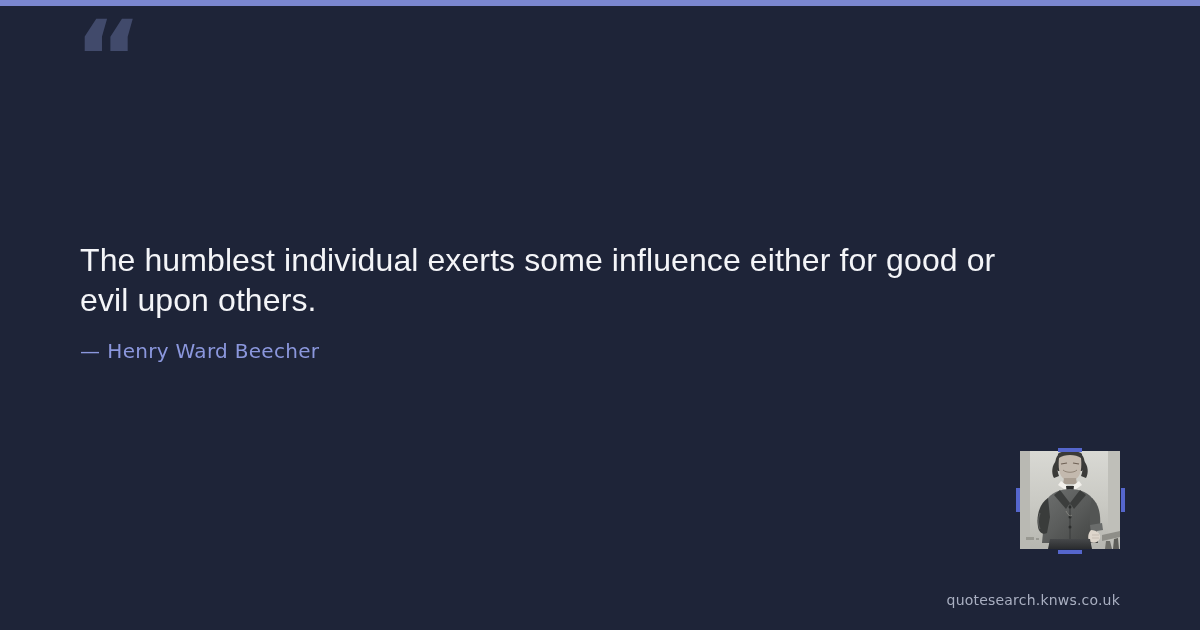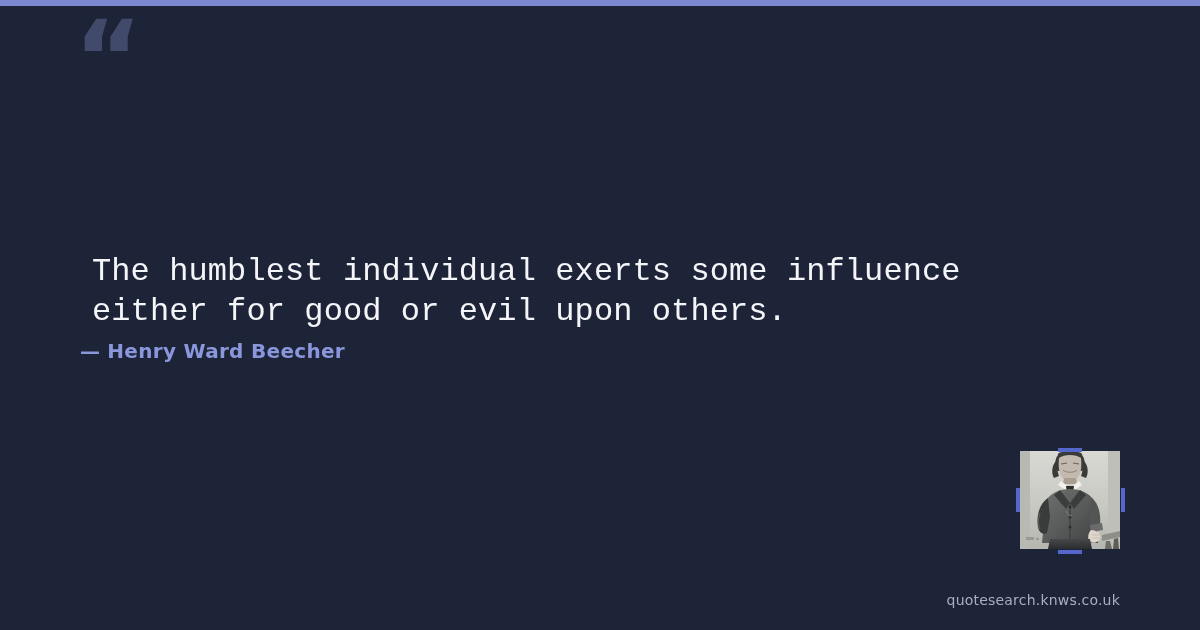--- a/index.html
+++ b/index.html
@@ -47,36 +47,36 @@
   }
 
   
   .quote-block {
     position: absolute;
     left: 80px;
     top: 240px;
     width: 940px;
   }
   .quote-text {
-    margin: 12px;
-    font-family: Liberation Mono, monospace;
+    margin: 0;
+    font-family: Liberation Sans, sans-serif;
     font-size: 32px;
     font-weight: 400;
     line-height: 1.26;
     color: #f4f5f8;
     letter-spacing: 0.1px;
   }
 
   .attribution {
     position: absolute;
     left: 80px;
     top: 339px;
     font-family: "DejaVu Sans", sans-serif;
     font-size: 20px;
-    font-weight: 700;
+    font-weight: 400;
     color: #8b97dd;
     letter-spacing: 0.3px;
     white-space: nowrap;
     text-align: right;
   }
   .attribution .dash {
     margin-right: 7px;
   }
 
   

